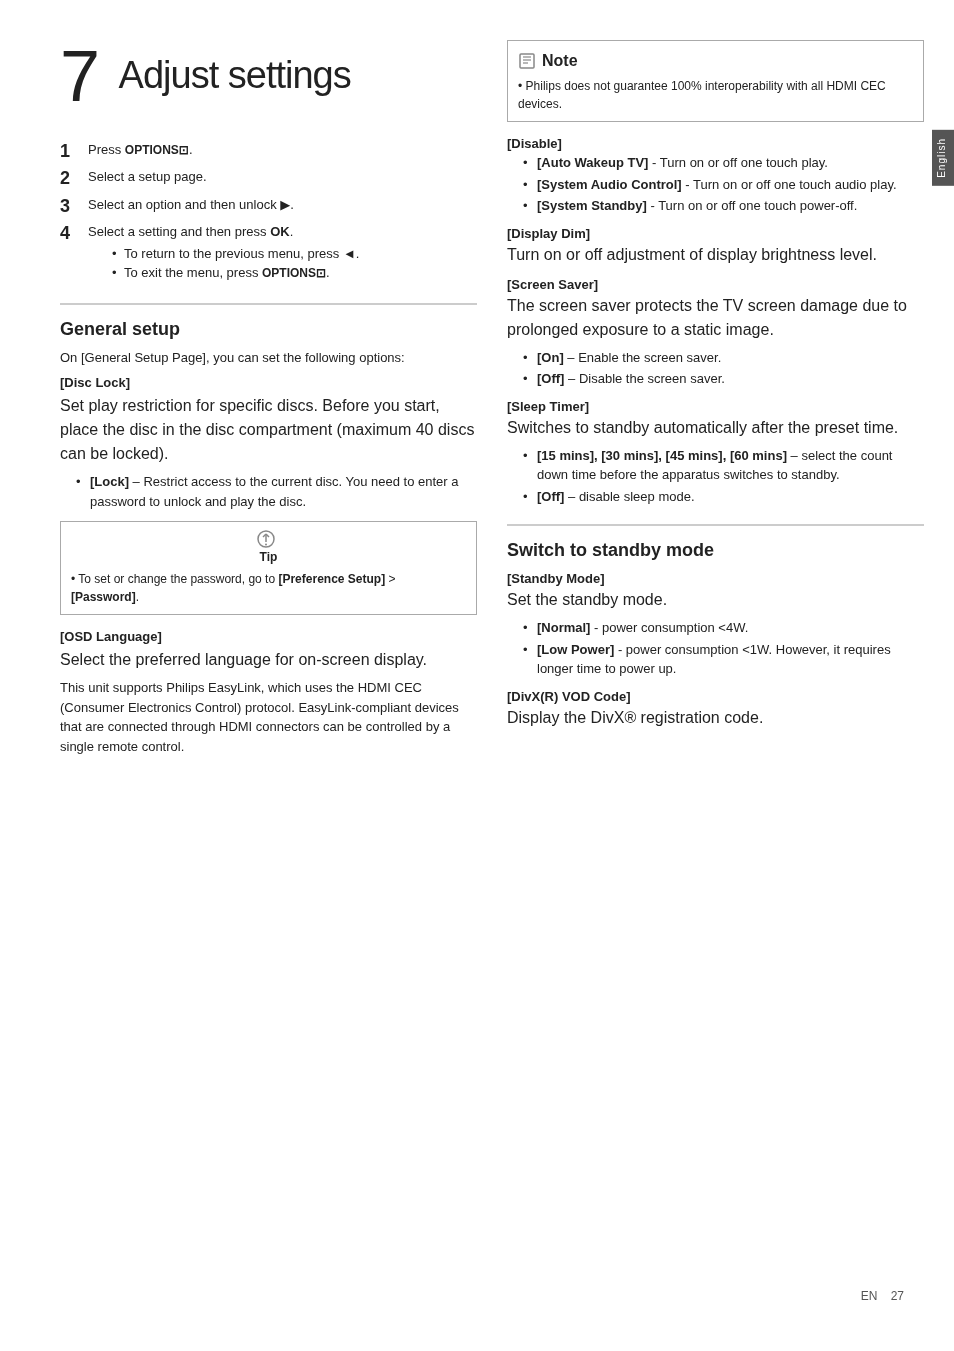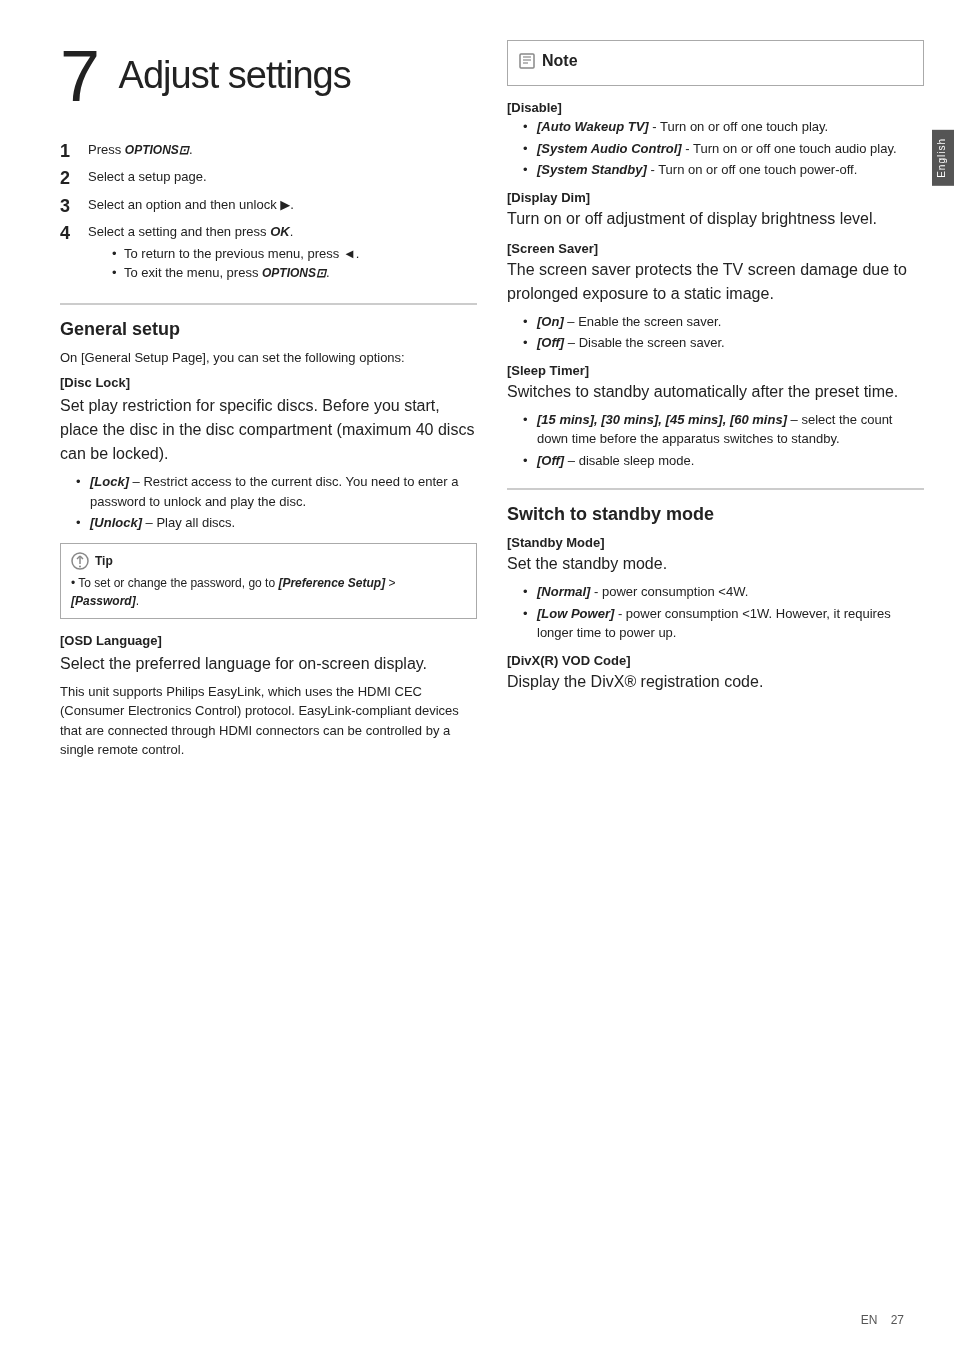--- a/index.html
+++ b/index.html
@@ -120,21 +120,21 @@
       padding-left: 12px;
       position: relative;
     }
 
     .step-substeps li::before {
       content: "•";
       position: absolute;
       left: 0;
     }
 
-    .bold { font-weight: bold; font-style: italic; }
+    .bold { font-weight: bold; }
     .options-symbol {
       font-weight: bold;
       font-size: 12px;
     }
 
     
     .divider {
       border: none;
       border-top: 2px solid #ccc;
       margin: 18px 0 14px 0;
@@ -197,20 +197,21 @@
       line-height: 1.5;
       background: #fff;
     }
 
     .tip-header {
       display: flex;
       align-items: center;
       font-weight: bold;
       font-size: 12px;
       margin-bottom: 4px;
+      flex-direction: column;
     }
 
     .tip-icon {
       width: 18px;
       height: 18px;
       margin-right: 6px;
       display: inline-flex;
       align-items: center;
       justify-content: center;
     }
@@ -235,21 +236,21 @@
 
     .note-icon {
       width: 18px;
       height: 18px;
       margin-right: 6px;
     }
 
     
     .page-footer {
       position: absolute;
-      bottom: 24px;
+      bottom: 48px;
       right: 50px;
       font-size: 12px;
       color: #555;
     }
 
     .easylink-body {
       font-size: 13px;
       line-height: 1.5;
       margin-bottom: 8px;
     }
@@ -311,21 +312,20 @@
       <hr class="divider">
 
       <div class="section-heading">General setup</div>
 
       <p class="section-intro">On [General Setup Page], you can set the following options:</p>
 
       <div class="subsection-heading">[Disc Lock]</div>
       <p class="subsection-text">Set play restriction for specific discs. Before you start, place the disc in the disc compartment (maximum 40 discs can be locked).</p>
       <ul class="bullet-list">
         <li><span class="bold">[Lock]</span> – Restrict access to the current disc. You need to enter a password to unlock and play the disc.</li>
-        <li><span class="bold">[Unlock]</span> – Play all discs.</li>
       </ul>
 
       <div class="tip-box">
         <div class="tip-header">
           <span class="tip-icon">
             <svg width="18" height="18" viewBox="0 0 18 18">
               <circle cx="9" cy="9" r="8" fill="none" stroke="#888" stroke-width="1.5"></circle>
               <line x1="6" y1="7" x2="9" y2="4" stroke="#888" stroke-width="1.5"></line>
               <line x1="12" y1="7" x2="9" y2="4" stroke="#888" stroke-width="1.5"></line>
               <line x1="9" y1="4" x2="9" y2="12" stroke="#888" stroke-width="1.5"></line>
@@ -351,20 +351,21 @@
           <span class="note-icon">
             <svg width="18" height="18" viewBox="0 0 18 18">
               <rect x="2" y="2" width="14" height="14" rx="1" fill="none" stroke="#888" stroke-width="1.5"></rect>
               <line x1="5" y1="5" x2="13" y2="5" stroke="#888" stroke-width="1.2"></line>
               <line x1="5" y1="8" x2="13" y2="8" stroke="#888" stroke-width="1.2"></line>
               <line x1="5" y1="11" x2="10" y2="11" stroke="#888" stroke-width="1.2"></line>
             </svg>
           </span>
           <span>Note</span>
         </div>
+        <p>• <span>Philips does not guarantee 100% interoperability with all HDMI CEC devices.</span></p>
       </div>
 
       <div class="bracket-heading">[Disable]</div>
       <ul class="bullet-list">
         <li><span class="bold">[Auto Wakeup TV]</span> - Turn on or off one touch play.</li>
         <li><span class="bold">[System Audio Control]</span> - Turn on or off one touch audio play.</li>
         <li><span class="bold">[System Standby]</span> - Turn on or off one touch power-off.</li>
       </ul>
 
       <div class="bracket-heading">[Display Dim]</div>

